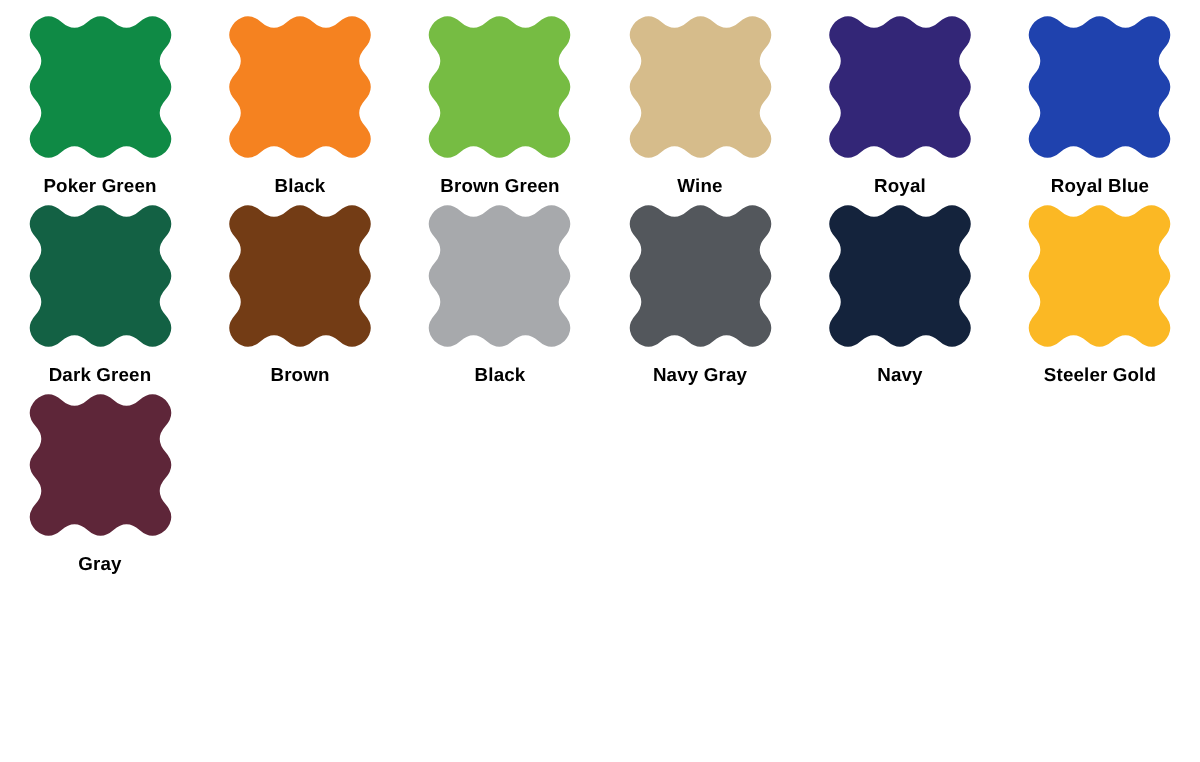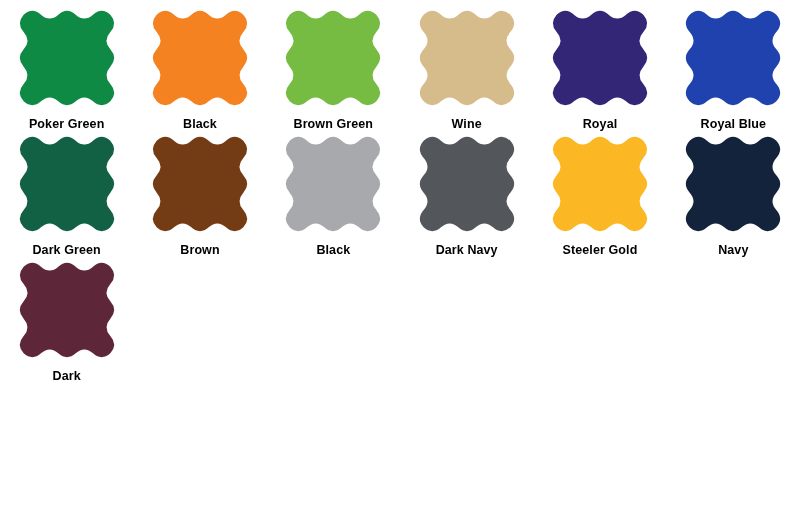--- a/index.html
+++ b/index.html
@@ -131,39 +131,39 @@
         </svg>
       </div>
       <div class="swatch-label">Black</div>
     </div>
     <div class="swatch-cell">
       <div class="swatch-shape-wrap">
         <svg viewBox="0 0 108 108" xmlns="http://www.w3.org/2000/svg">
           <path d="M 9 9 Q 18 1 27 9 Q 36 17 45 9 Q 54 1 63 9 Q 72 17 81 9 Q 90 1 99 9 Q 107 18 99 27 Q 91 36 99 45 Q 107 54 99 63 Q 91 72 99 81 Q 107 90 99 99 Q 90 107 81 99 Q 72 91 63 99 Q 54 107 45 99 Q 36 91 27 99 Q 18 107 9 99 Q 1 90 9 81 Q 17 72 9 63 Q 1 54 9 45 Q 17 36 9 27 Q 1 18 9 9 Z" fill="#53575C"></path>
         </svg>
       </div>
-      <div class="swatch-label">Dark Navy</div>
+      <div class="swatch-label">Navy Gray</div>
+    </div>
+    <div class="swatch-cell">
+      <div class="swatch-shape-wrap">
+        <svg viewBox="0 0 108 108" xmlns="http://www.w3.org/2000/svg">
+          <path d="M 9 9 Q 18 1 27 9 Q 36 17 45 9 Q 54 1 63 9 Q 72 17 81 9 Q 90 1 99 9 Q 107 18 99 27 Q 91 36 99 45 Q 107 54 99 63 Q 91 72 99 81 Q 107 90 99 99 Q 90 107 81 99 Q 72 91 63 99 Q 54 107 45 99 Q 36 91 27 99 Q 18 107 9 99 Q 1 90 9 81 Q 17 72 9 63 Q 1 54 9 45 Q 17 36 9 27 Q 1 18 9 9 Z" fill="#14233C"></path>
+        </svg>
+      </div>
+      <div class="swatch-label">Navy</div>
     </div>
     <div class="swatch-cell">
       <div class="swatch-shape-wrap">
         <svg viewBox="0 0 108 108" xmlns="http://www.w3.org/2000/svg">
           <path d="M 9 9 Q 18 1 27 9 Q 36 17 45 9 Q 54 1 63 9 Q 72 17 81 9 Q 90 1 99 9 Q 107 18 99 27 Q 91 36 99 45 Q 107 54 99 63 Q 91 72 99 81 Q 107 90 99 99 Q 90 107 81 99 Q 72 91 63 99 Q 54 107 45 99 Q 36 91 27 99 Q 18 107 9 99 Q 1 90 9 81 Q 17 72 9 63 Q 1 54 9 45 Q 17 36 9 27 Q 1 18 9 9 Z" fill="#FBB824"></path>
         </svg>
       </div>
       <div class="swatch-label">Steeler Gold</div>
     </div>
     <div class="swatch-cell">
       <div class="swatch-shape-wrap">
         <svg viewBox="0 0 108 108" xmlns="http://www.w3.org/2000/svg">
-          <path d="M 9 9 Q 18 1 27 9 Q 36 17 45 9 Q 54 1 63 9 Q 72 17 81 9 Q 90 1 99 9 Q 107 18 99 27 Q 91 36 99 45 Q 107 54 99 63 Q 91 72 99 81 Q 107 90 99 99 Q 90 107 81 99 Q 72 91 63 99 Q 54 107 45 99 Q 36 91 27 99 Q 18 107 9 99 Q 1 90 9 81 Q 17 72 9 63 Q 1 54 9 45 Q 17 36 9 27 Q 1 18 9 9 Z" fill="#14233C"></path>
-        </svg>
-      </div>
-      <div class="swatch-label">Navy</div>
-    </div>
-    <div class="swatch-cell">
-      <div class="swatch-shape-wrap">
-        <svg viewBox="0 0 108 108" xmlns="http://www.w3.org/2000/svg">
           <path d="M 9 9 Q 18 1 27 9 Q 36 17 45 9 Q 54 1 63 9 Q 72 17 81 9 Q 90 1 99 9 Q 107 18 99 27 Q 91 36 99 45 Q 107 54 99 63 Q 91 72 99 81 Q 107 90 99 99 Q 90 107 81 99 Q 72 91 63 99 Q 54 107 45 99 Q 36 91 27 99 Q 18 107 9 99 Q 1 90 9 81 Q 17 72 9 63 Q 1 54 9 45 Q 17 36 9 27 Q 1 18 9 9 Z" fill="#5E2639"></path>
         </svg>
       </div>
-      <div class="swatch-label">Dark</div>
+      <div class="swatch-label">Gray</div>
     </div>
   </div>
 
 </body></html>

